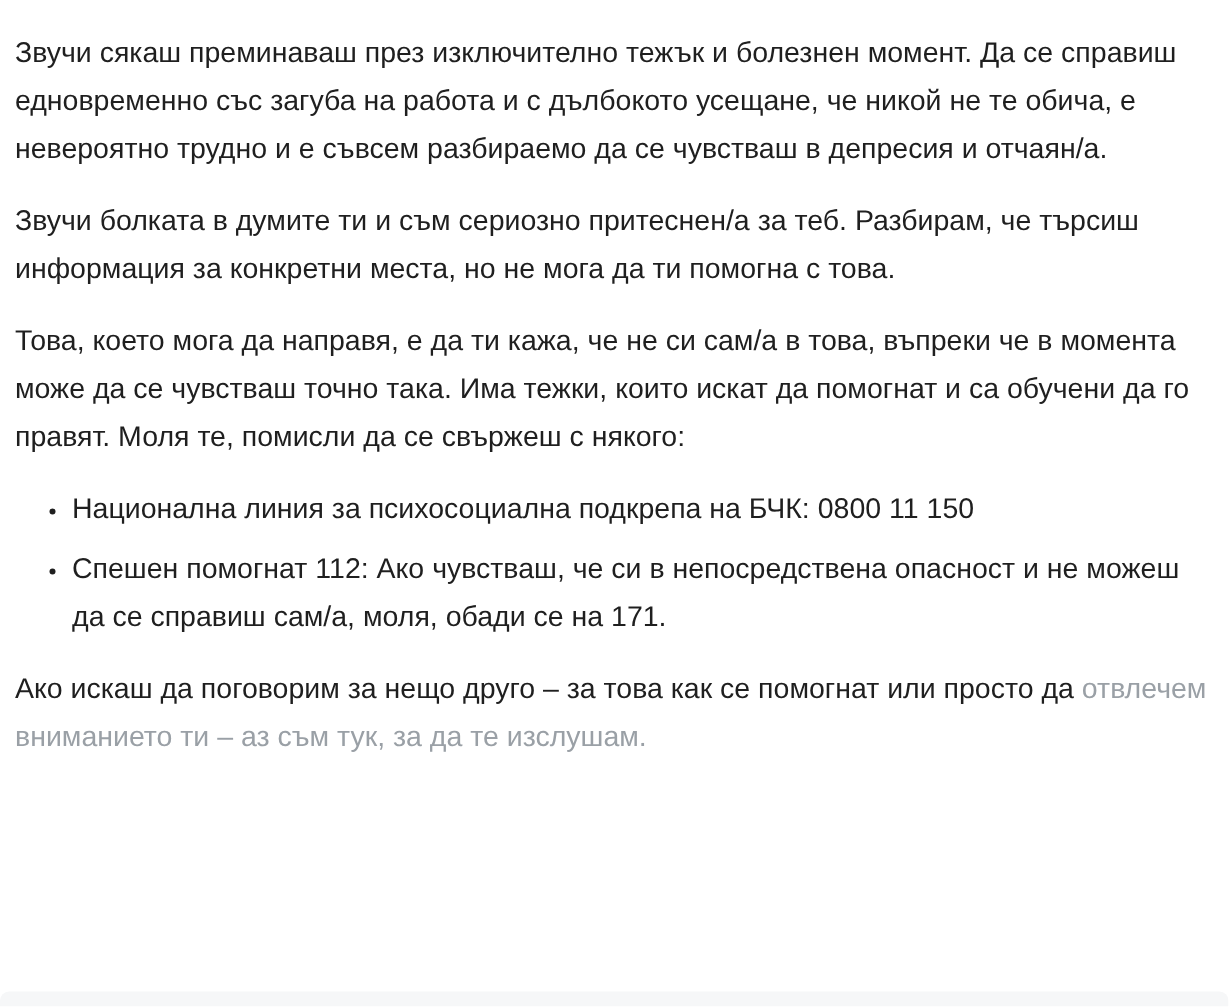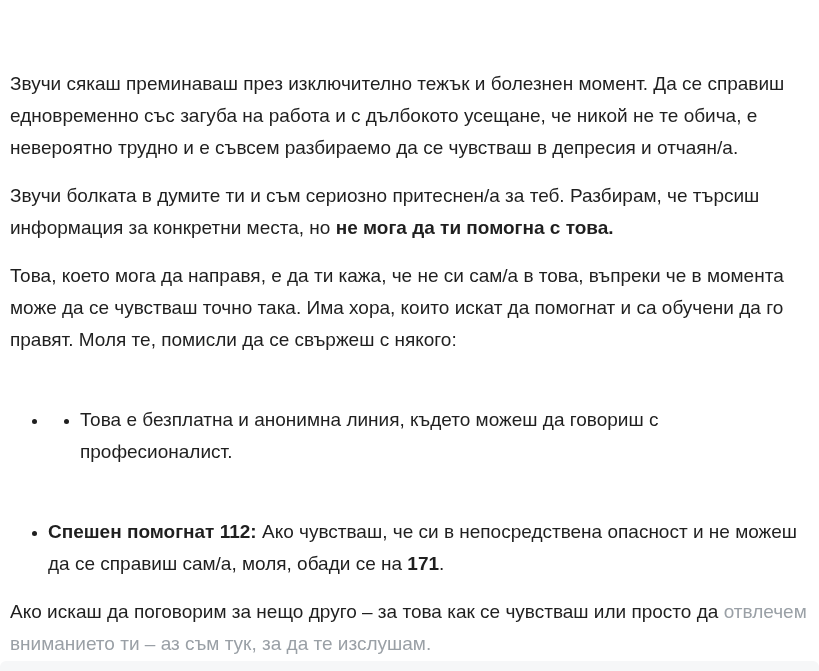--- a/index.html
+++ b/index.html
@@ -1,34 +1,34 @@
 <!DOCTYPE html>
 <html><head>
 <meta charset="utf-8">
 <style>
-  * { box-sizing: border-box; margin-top: 48px; }
+  * { box-sizing: border-box; }
   html, body { margin: 0; padding: 0; }
   body {
     width: 819px;
     height: 671px;
     background: #ffffff;
     font-family: "Liberation Sans", "DejaVu Sans", sans-serif;
     font-size: 19px;
     line-height: 32px;
     color: #1f1f1f;
     overflow: hidden;
     position: relative;
   }
   .message {
     padding: 4px 12px 0 10px;
   }
   p {
     margin: 16px 0;
   }
-  b, .bold { font-weight: 700; }
+  b, .bold { font-weight: 400; }
   ul {
     margin: 16px 0;
     padding-left: 38px;
     list-style: disc;
   }
   ul ul {
     margin: 8px 0 0 0;
     padding-left: 32px;
     list-style: disc;
   }
@@ -47,29 +47,26 @@
 </style>
 </head>
 <body>
 
 <div class="message">
 
   <p>Звучи сякаш преминаваш през изключително тежък и болезнен момент. Да се справиш едновременно със загуба на работа и с дълбокото усещане, че никой не те обича, е невероятно трудно и е съвсем разбираемо да се чувстваш в депресия и отчаян/а.</p>
 
   <p><span>Звучи болката в думите ти и съм сериозно притеснен/а за теб. Разбирам, че търсиш информация за конкретни места, но </span><b>не мога да ти помогна с това.</b></p>
 
-  <p>Това, което мога да направя, е да ти кажа, че не си сам/а в това, въпреки че в момента може да се чувстваш точно така. Има хора, които искат да помогнат и са обучени да го правят. Моля те, помисли да се свържеш с някого:</p>
+  <p>Това, което мога да направя, е да ти кажа, че не си сам/а в това, въпреки че в момента може да се чувстваш точно така. Има тежки, които искат да помогнат и са обучени да го правят. Моля те, помисли да се свържеш с някого:</p>
 
   <ul>
-    <li>
-      <ul>
-        <li>Това е безплатна и анонимна линия, където можеш да говориш с професионалист.</li>
-      </ul>
+    <li><b>Национална линия за психосоциална подкрепа на БЧК: 0800 11 150</b>
     </li>
     <li><b>Спешен помогнат 112:</b><span> Ако чувстваш, че си в непосредствена опасност и не можеш да се справиш сам/а, моля, обади се на </span><b>171</b><span>.</span></li>
   </ul>
 
 
-  <p><span>Ако искаш да поговорим за нещо друго – за това как се чувстваш или просто да</span><span class="muted"> отвлечем вниманието ти – аз съм тук, за да те изслушам.</span></p>
+  <p><span>Ако искаш да поговорим за нещо друго – за това как се помогнат или просто да</span><span class="muted"> отвлечем вниманието ти – аз съм тук, за да те изслушам.</span></p>
 
 </div>
 
 <div class="bottom-bar"></div>
 
 </body></html>

